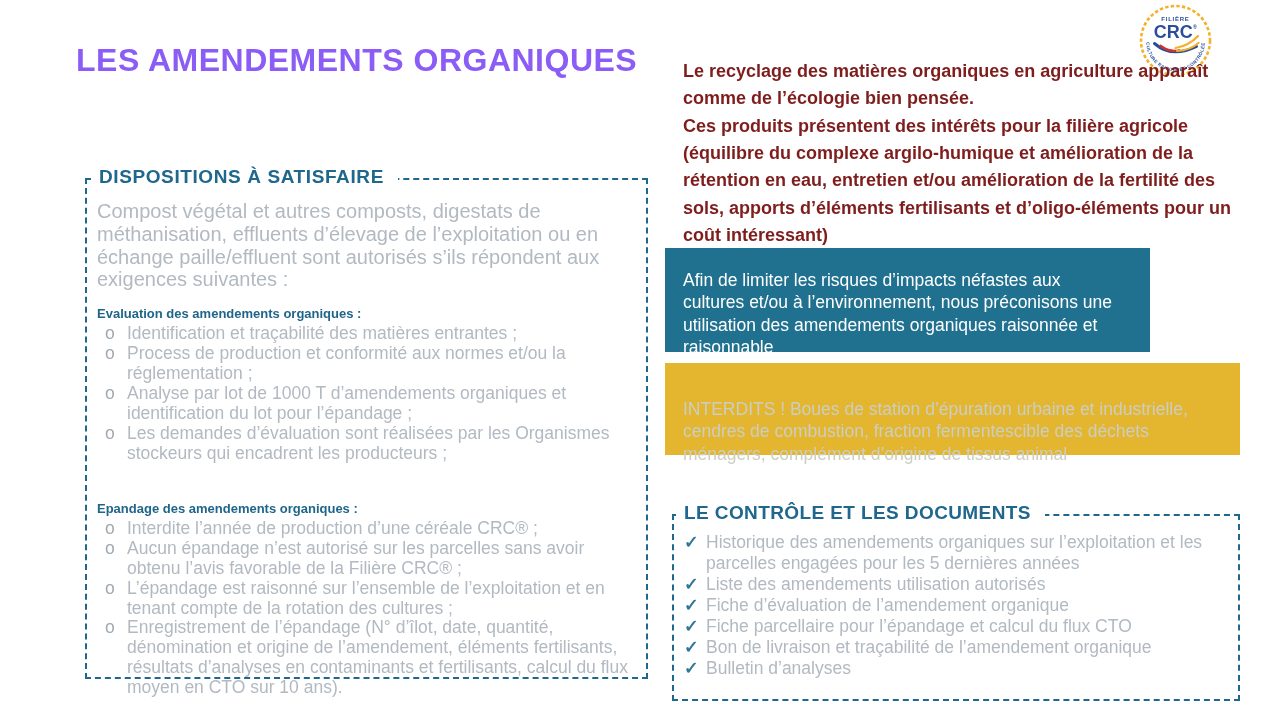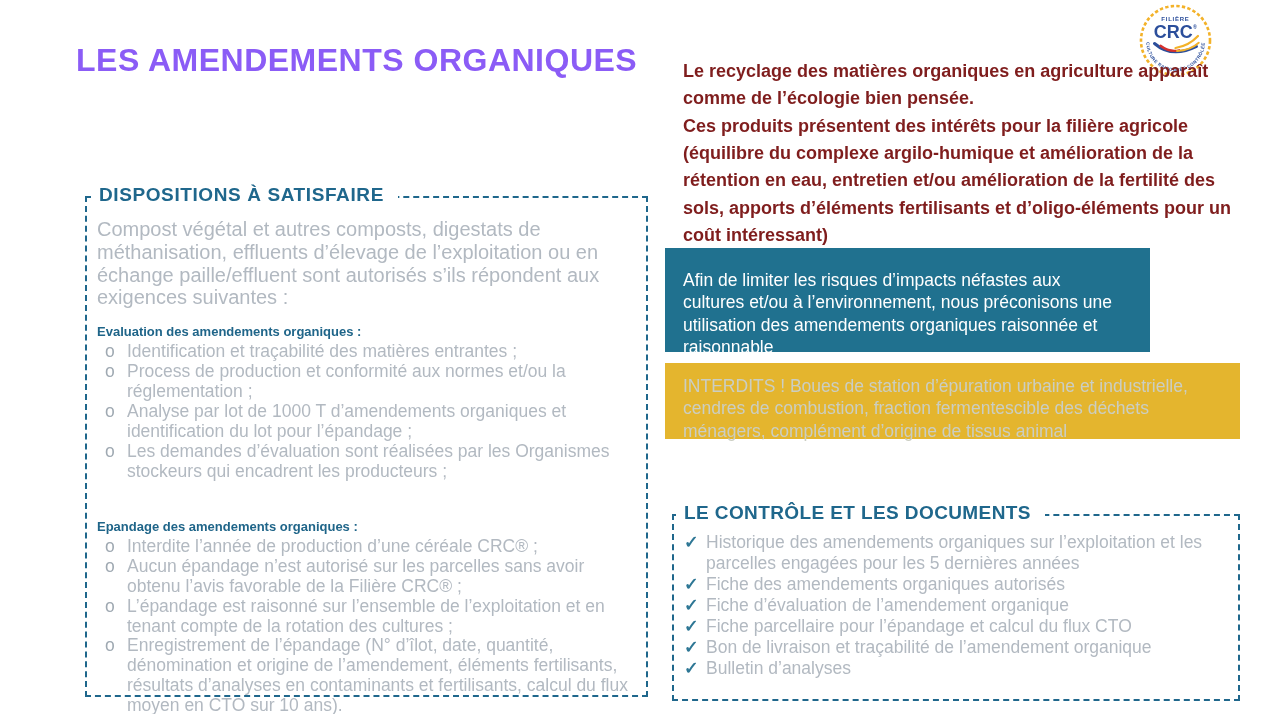--- a/index.html
+++ b/index.html
@@ -18,44 +18,44 @@
   .logo { position:absolute; left:1138px; top:3px; width:75px; height:75px; }
   
   .panel {
     position:absolute; border:2px dashed #1f678c; background:#ffffff;
   }
   .panel-title {
     position:absolute; top:-14px; left:6px; background:#ffffff;
     padding:0 14px 0 6px; white-space:nowrap;
     font-size:19px; font-weight:700; letter-spacing:.6px; color:#1f678c;
   }
-  .left-panel { left:85px; top:196px; width:563px; height:501px; }
+  .left-panel { left:85px; top:178px; width:563px; height:501px; }
   .left-panel-content { padding:20px 12px 0 10px; }
   .gray-text { color:#b2b9c1; font-size:20px; line-height:1.14; }
   .sec-heading {
     color:#1f6589; font-weight:700; font-size:13px; margin:15px 0 3px 0;
   }
   .sec-heading.second { margin-top:37px; }
   ul.o-list { list-style:none; }
   ul.o-list li { display:flex; color:#b2b9c1; font-size:17.5px; line-height:1.14; }
   ul.o-list .marker { flex:none; width:30px; text-align:left; padding-left:8px; color:#9fa9b2; }
   
   .right-intro {
     position:absolute; left:683px; top:58px; width:562px;
     font-size:18px; font-weight:700; color:#7f1d1d; line-height:1.52;
   }
   .teal-box {
     position:absolute; left:665px; top:248px; width:485px; height:104px;
     background:#20718f; color:#ffffff; font-size:17.5px; line-height:1.28;
     padding:21px 26px 0 18px;
   }
   .yellow-box {
-    position:absolute; left:665px; top:363px; width:575px; height:76px;
+    position:absolute; left:665px; top:363px; width:575px; height:92px;
     background:#e4b52e; color:#cbcec3; font-size:17.5px; line-height:1.28;
-    padding:12px 26px 0 18px;
+    padding:35px 26px 0 18px;
   }
   .docs-panel { left:672px; top:514px; width:568px; height:187px; }
   .docs-panel .panel-title { left:2px; padding-left:8px; letter-spacing:.4px; }
   .docs-content { padding:16px 8px 0 10px; }
   .check-item { display:flex; color:#b2b9c1; font-size:17.5px; line-height:1.2; }
   .check-item .check { flex:none; width:22px; color:#2e7795; font-weight:700; }
 </style>
 </head>
 <body>
 
@@ -138,21 +138,21 @@
 
   <div class="panel docs-panel">
     <div class="panel-title">LE CONTRÔLE ET LES DOCUMENTS</div>
     <div class="docs-content">
       <div class="check-item">
         <span class="check">✓</span>
         <span>Historique des amendements organiques sur l’exploitation et les parcelles engagées pour les 5 dernières années</span>
       </div>
       <div class="check-item">
         <span class="check">✓</span>
-        <span>Fiche des amendements organiques autorisés</span>
+        <span>Liste des amendements utilisation autorisés</span>
       </div>
       <div class="check-item">
         <span class="check">✓</span>
         <span>Fiche d’évaluation de l’amendement organique</span>
       </div>
       <div class="check-item">
         <span class="check">✓</span>
         <span>Fiche parcellaire pour l’épandage et calcul du flux CTO</span>
       </div>
       <div class="check-item">

